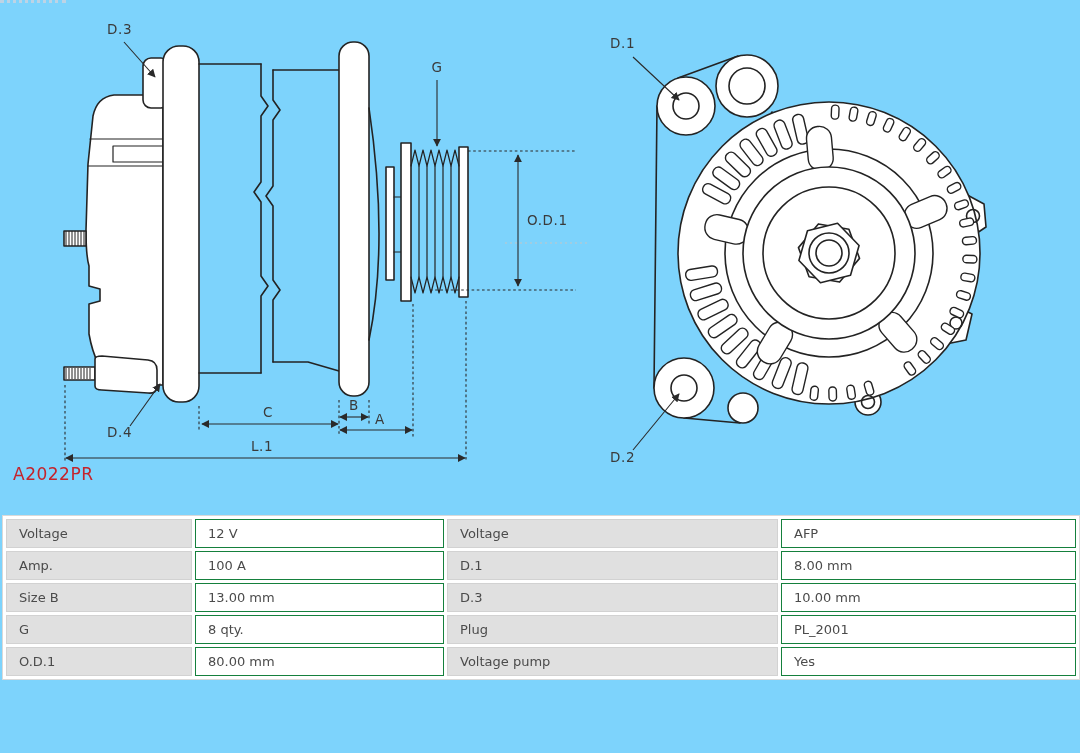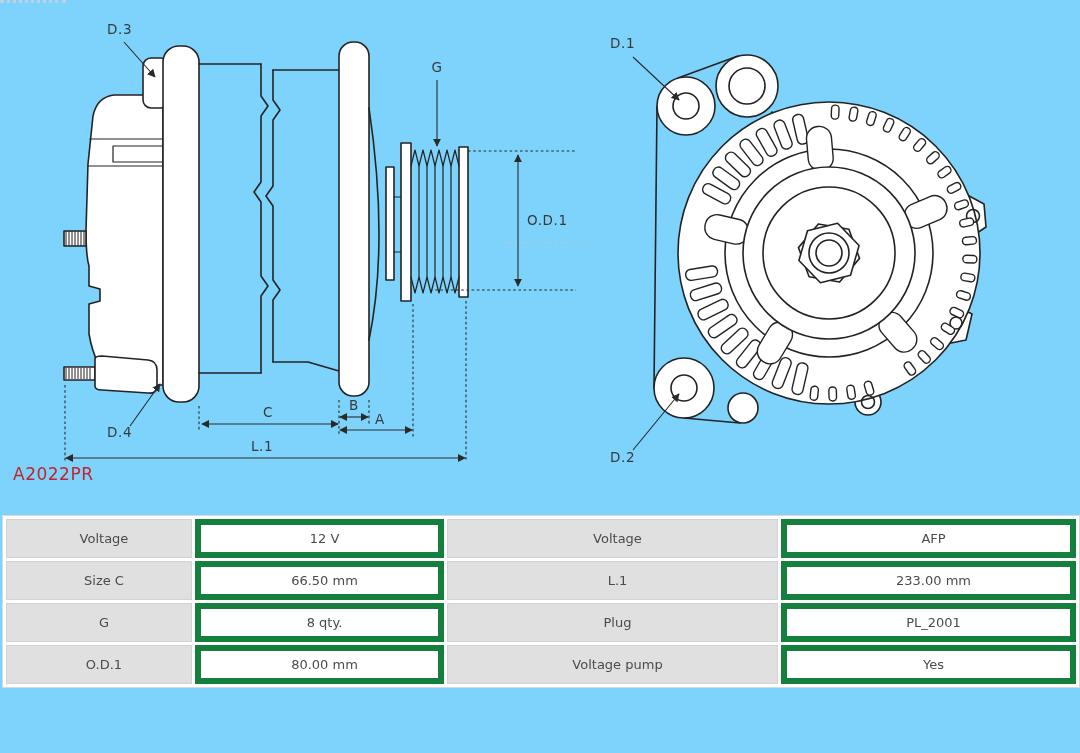--- a/index.html
+++ b/index.html
@@ -15,24 +15,24 @@
   .dot{stroke-dasharray:2.6 2.6;}
   .faint{stroke:#c6c6c6;stroke-width:1;stroke-dasharray:2 3;fill:none;}
   .dlabel{font-family:"DejaVu Sans","Liberation Sans",sans-serif;font-size:13.5px;fill:#3a3a3a;letter-spacing:.6px;}
   #fv-teeth rect,#fv-slots rect,#fv-spokes rect{fill:#fff;stroke:#232323;stroke-width:1.4;}
   #hatch line{stroke:#232323;stroke-width:1;}
   
   .part-number{position:absolute;left:13px;top:464px;font-size:17px;letter-spacing:.5px;}
   
   .spec-wrap{position:absolute;left:2px;top:515px;width:1076px;border:1px solid #d9d9d9;background:#fff;}
   table.spec{width:100%;border-collapse:separate;border-spacing:3px;table-layout:fixed;}
-  table.spec td{height:27px;font-size:13px;color:#4b4b4b;text-align:center;padding:0 13px 0 23px;
+  table.spec td{height:27px;font-size:13px;color:#4b4b4b;text-align:left;padding:0 13px 0 12px;
     overflow:hidden;white-space:nowrap;}
   td.lab{background:#e0e0e0;border:1px solid #d2d2d2;}
-  td.val{background:#fff;border:6px solid #15803d;}
+  td.val{background:#fff;border:1px solid #15803d;}
 </style>
 </head>
 <body>
 
 <div class="stage">
 
   <div class="artifact"></div>
 
   <svg class="drawing" viewBox="0 0 1080 485">
     <defs>
@@ -213,24 +213,30 @@
           <col>
         </colgroup>
       <tbody>
         <tr>
           <td class="lab">Voltage</td>
           <td class="val">12 V</td>
           <td class="lab">Voltage</td>
           <td class="val">AFP</td>
         </tr>
         <tr>
-          <td class="lab">Size C</td>
-          <td class="val">66.50 mm</td>
-          <td class="lab">L.1</td>
-          <td class="val">233.00 mm</td>
+          <td class="lab">Amp.</td>
+          <td class="val">100 A</td>
+          <td class="lab">D.1</td>
+          <td class="val">8.00 mm</td>
+        </tr>
+        <tr>
+          <td class="lab">Size B</td>
+          <td class="val">13.00 mm</td>
+          <td class="lab">D.3</td>
+          <td class="val">10.00 mm</td>
         </tr>
         <tr>
           <td class="lab">G</td>
           <td class="val">8 qty.</td>
           <td class="lab">Plug</td>
           <td class="val">PL_2001</td>
         </tr>
         <tr>
           <td class="lab">O.D.1</td>
           <td class="val">80.00 mm</td>

